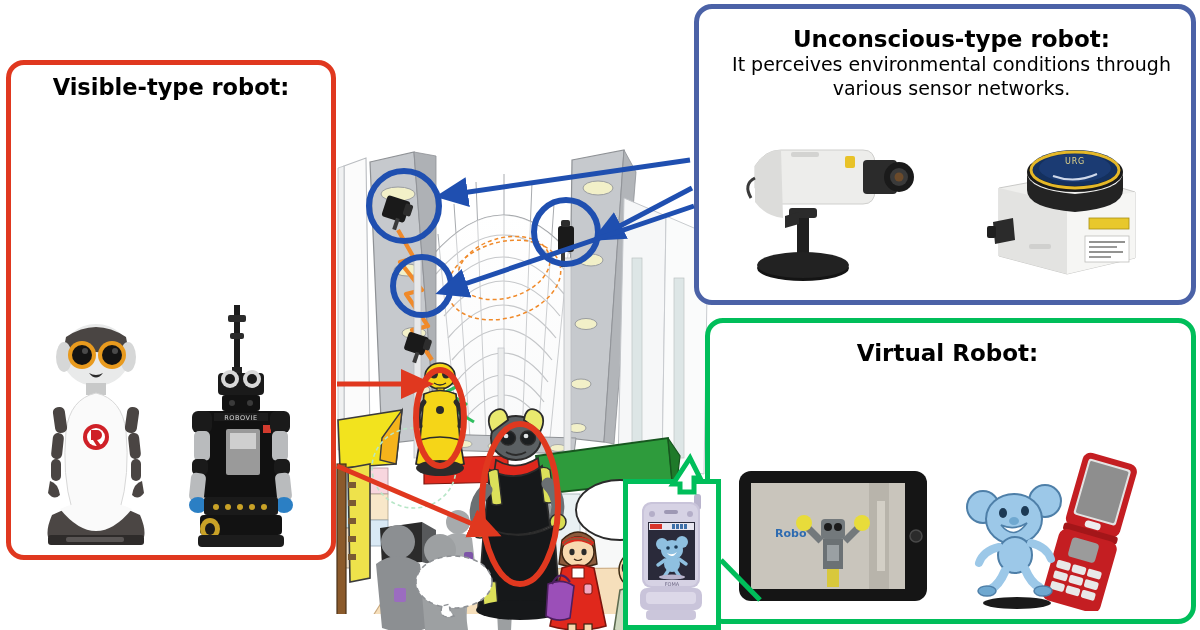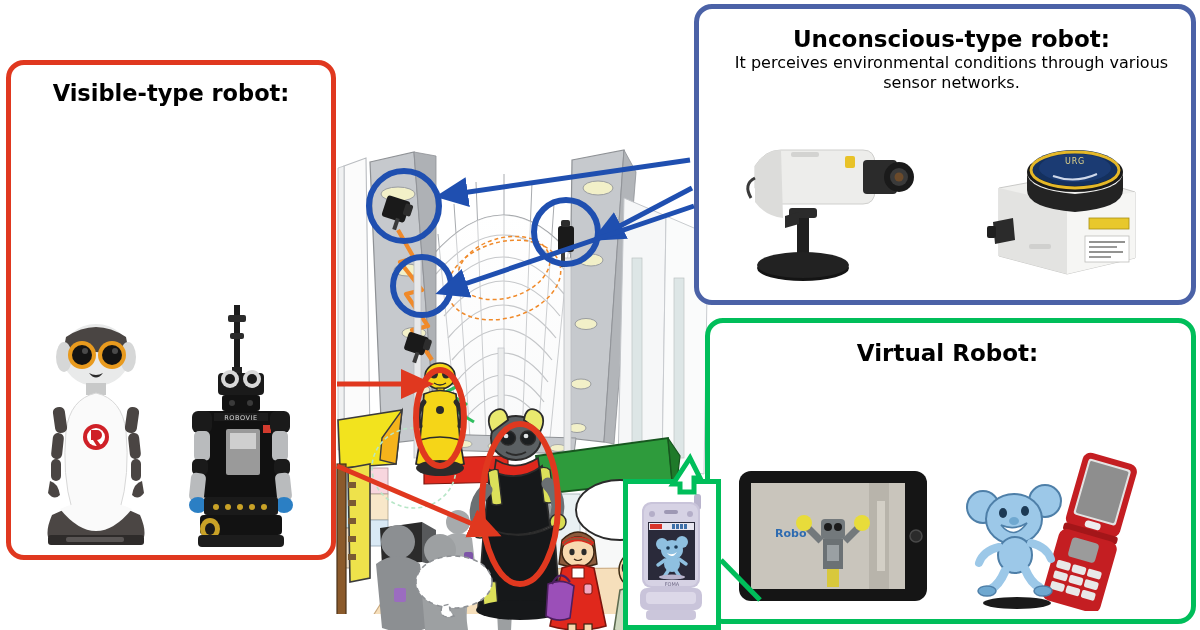--- a/index.html
+++ b/index.html
@@ -34,33 +34,33 @@
   .callout .cbody {
     text-align: center;
     color: #000;
     line-height: 1.24;
   }
 
   
   #box-visible {
     left: 6px; top: 60px; width: 330px; height: 500px;
     border-width: 5px; border-color: #E0381F;
-    padding: 15px 14px 8px 14px;
+    padding: 9px 14px 8px 14px;
   }
   #box-visible .ctitle { font-size: 22.5px; }
   #box-visible .cbody  { font-size: 22.5px; }
 
   
   #box-unconscious {
     left: 694px; top: 4px; width: 502px; height: 301px;
     border-width: 5px; border-color: #4B62A7;
     padding: 16px 18px 6px 31px;
   }
   #box-unconscious .ctitle { font-size: 23px; }
-  #box-unconscious .cbody  { font-size: 16px; }
+  #box-unconscious .cbody  { font-size: 19px; }
 
   
   #box-virtual {
     left: 705px; top: 318px; width: 491px; height: 306px;
     border-width: 5px; border-color: #00BE5A;
     padding: 16px 20px 6px 14px;
   }
   #box-virtual .ctitle { font-size: 23px; }
   #box-virtual .cbody  { font-size: 23px; }
 

